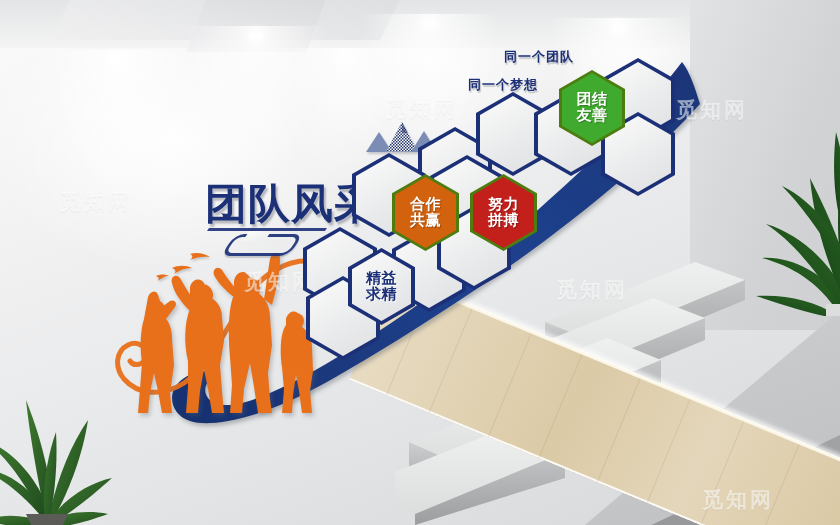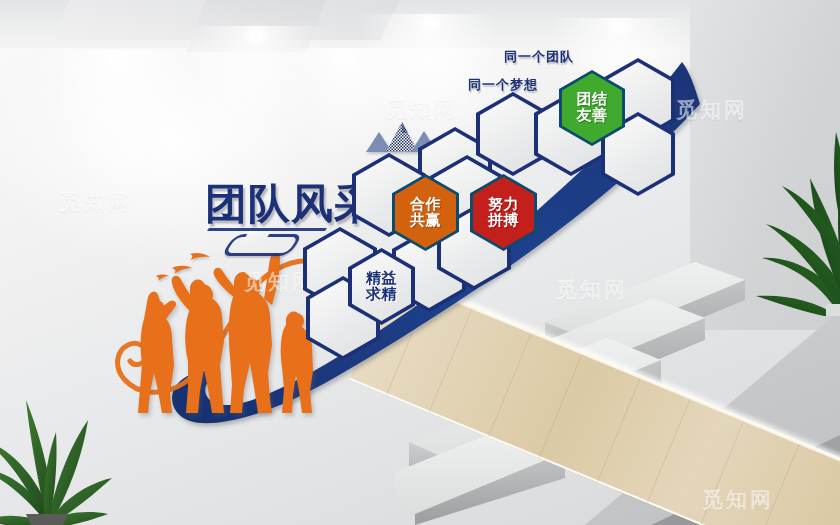--- a/index.html
+++ b/index.html
@@ -80,21 +80,21 @@
     position:relative;width:100%;height:100%;
     clip-path:polygon(50% 0%,100% 25%,100% 75%,50% 100%,0% 75%,0% 25%);
     filter:drop-shadow(2px 3px 2px rgba(90,95,105,.35));
   }
   .hex.outline{background:#1c3078;}
   .hex.outline .inner{
     position:absolute;left:4px;top:4px;right:4px;bottom:4px;
     clip-path:polygon(50% 0%,100% 25%,100% 75%,50% 100%,0% 75%,0% 25%);
     background:linear-gradient(150deg,#fbfbfb,#e9eaeb 60%,#dfe0e2);
   }
-  .hex.solid{background:#0c4a6e;}
+  .hex.solid{background:#4d7c0f;}
   .hex.solid .inner{
     position:absolute;left:3px;top:3px;right:3px;bottom:3px;
     clip-path:polygon(50% 0%,100% 25%,100% 75%,50% 100%,0% 75%,0% 25%);
     display:flex;align-items:center;justify-content:center;
   }
   .hex .label{
     position:relative;z-index:3;color:#fff;font-weight:bold;text-align:center;
     line-height:1.06;letter-spacing:.5px;
     text-shadow:1px 1px 1px rgba(0,0,0,.28);
   }

